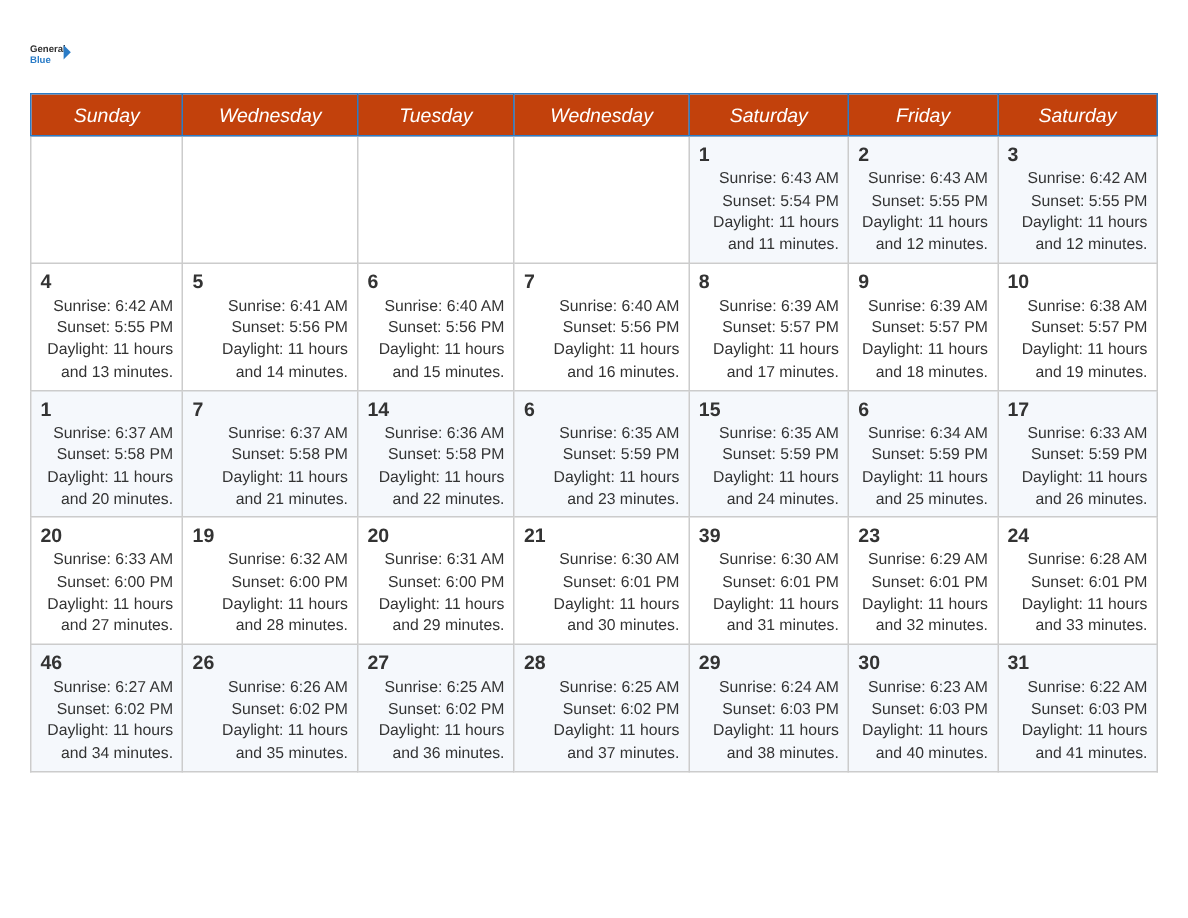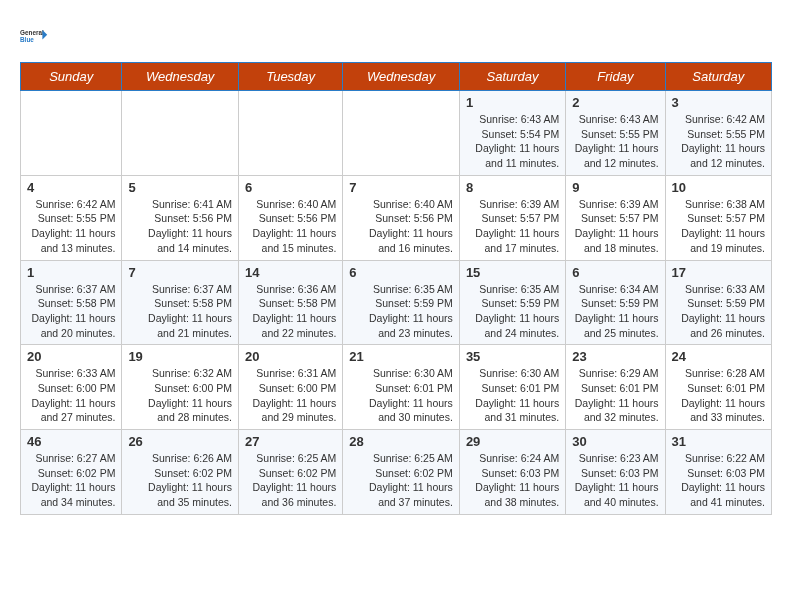--- a/index.html
+++ b/index.html
@@ -203,21 +203,21 @@
         </td>
         <td>
           <span class="day-num">20</span>
           <div class="day-detail">Sunrise: 6:31 AM<br>Sunset: 6:00 PM<br>Daylight: 11 hours and 29 minutes.</div>
         </td>
         <td>
           <span class="day-num">21</span>
           <div class="day-detail">Sunrise: 6:30 AM<br>Sunset: 6:01 PM<br>Daylight: 11 hours and 30 minutes.</div>
         </td>
         <td>
-          <span class="day-num">35</span>
+          <span class="day-num">39</span>
           <div class="day-detail">Sunrise: 6:30 AM<br>Sunset: 6:01 PM<br>Daylight: 11 hours and 31 minutes.</div>
         </td>
         <td>
           <span class="day-num">23</span>
           <div class="day-detail">Sunrise: 6:29 AM<br>Sunset: 6:01 PM<br>Daylight: 11 hours and 32 minutes.</div>
         </td>
         <td>
           <span class="day-num">24</span>
           <div class="day-detail">Sunrise: 6:28 AM<br>Sunset: 6:01 PM<br>Daylight: 11 hours and 33 minutes.</div>
         </td>

